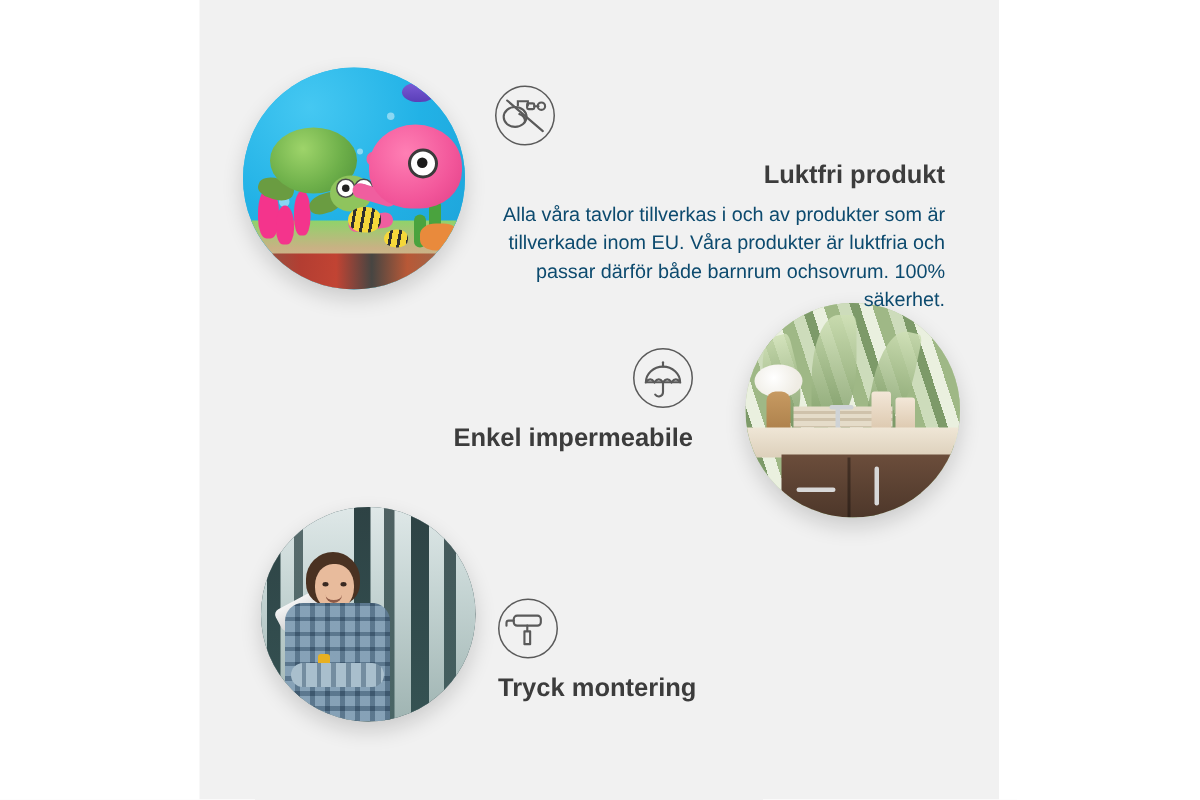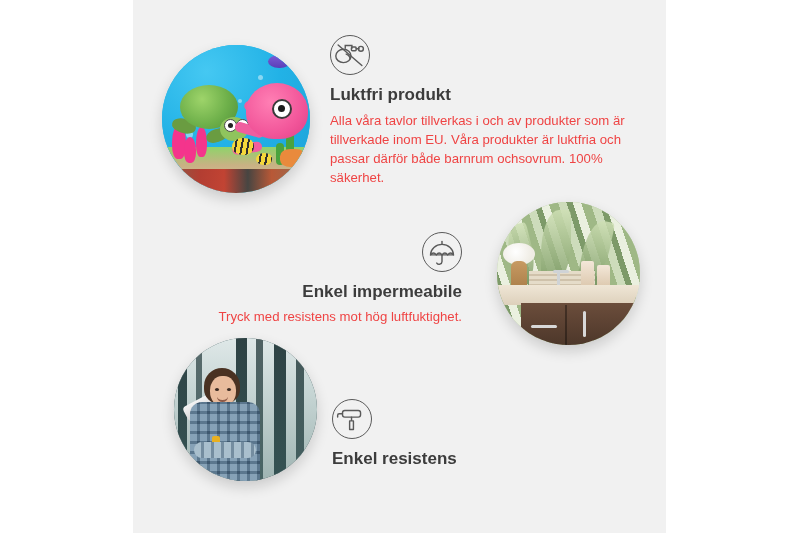--- a/index.html
+++ b/index.html
@@ -263,28 +263,28 @@
   }
   .f-title {
     color: #3c3c3c;
     font-size: 17px;
     font-weight: bold;
     line-height: 22px;
     margin: 0;
     white-space: nowrap;
   }
   .f-desc {
-    color: #ef4444;
+    color: #0c4a6e;
     font-size: 13.2px;
     line-height: 19px;
     margin: 0;
   }
 
   
-  #feature-odour { left: 330px; top: 35px; width: 300px; }
+  #feature-odour { left: 330px; top: 57px; width: 300px; text-align: right; }
   #feature-odour .icon-circle { margin-bottom: 9px; }
   #feature-odour .f-title { margin-bottom: 5px; }
 
   
   #feature-water { left: 200px; top: 232px; width: 262px; text-align: right; }
   #feature-water .icon-wrap { display: flex; justify-content: flex-end; }
   #feature-water .icon-circle { margin-bottom: 9px; }
   #feature-water .f-title { margin-bottom: 4px; white-space: nowrap; }
 
   
@@ -404,28 +404,27 @@
           <g fill="none" stroke="#5a5a5a" stroke-width="1.5" stroke-linecap="round">
             <path d="M8 23 a12 11 0 0 1 24 0z"></path>
             <path d="M8 23 q3 -4 6 0 q3 -4 6 0 q3 -4 6 0 q3 -4 6 0"></path>
             <path d="M20 12 v-3"></path>
             <path d="M20 23 v7 a3 3 0 0 1 -5.5 1.6"></path>
           </g>
         </svg>
       </div>
     </div>
     <p class="f-title">Enkel impermeabile</p>
-    <p class="f-desc">Tryck med resistens mot hög luftfuktighet.</p>
   </div>
 
   <div class="feature" id="feature-mount">
     <div class="icon-circle">
       <svg width="38" height="38" viewBox="0 0 40 40" aria-hidden="true">
         <g fill="none" stroke="#5a5a5a" stroke-width="1.5" stroke-linecap="round" stroke-linejoin="round">
           <rect x="10" y="11" width="19" height="7" rx="2.4"></rect>
           <path d="M10 14.5 H6.5 a1.6 1.6 0 0 0 -1.6 1.6 V18"></path>
           <path d="M19.5 18 v4 h-2 v9 h4 v-9 h-2"></path>
         </g>
       </svg>
     </div>
-    <p class="f-title">Enkel resistens</p>
+    <p class="f-title">Tryck montering</p>
   </div>
 </div>
 
 </body></html>

